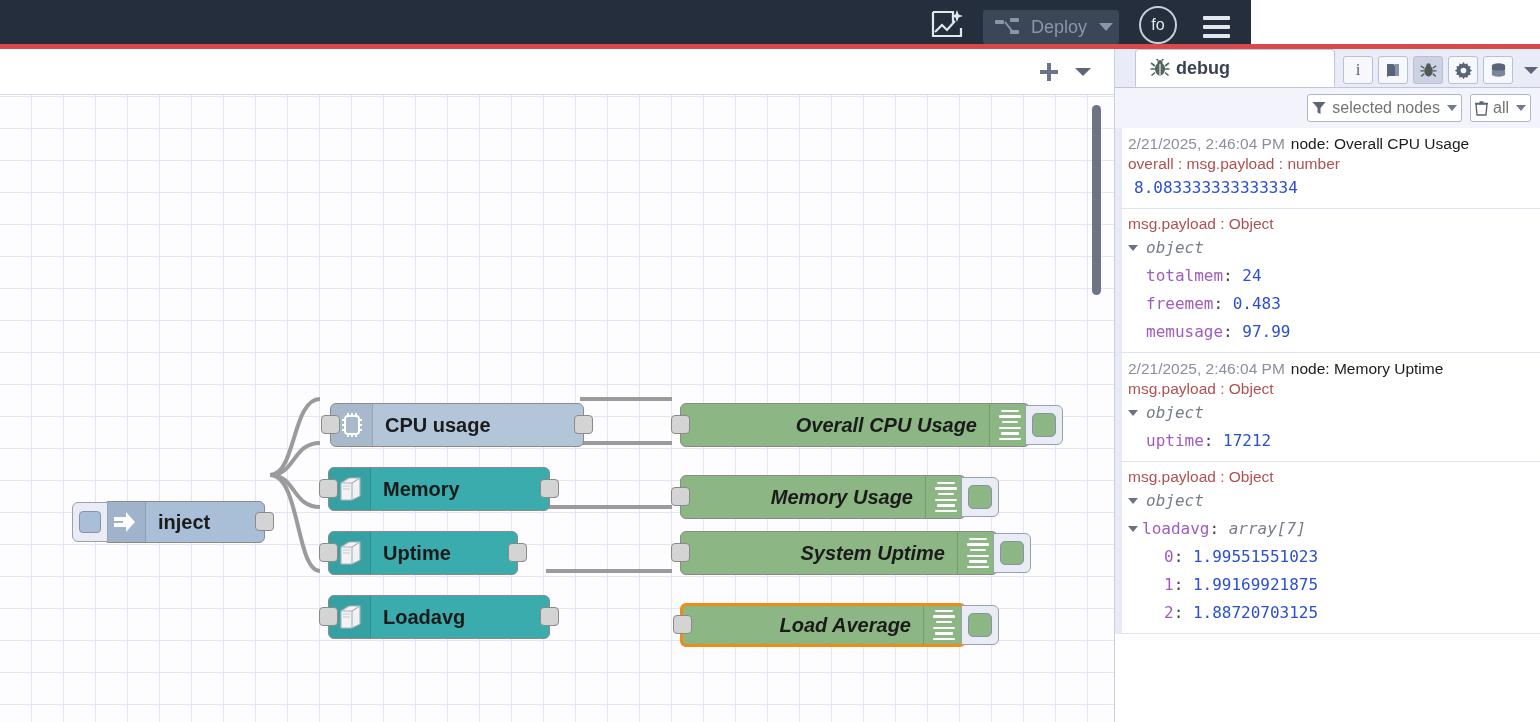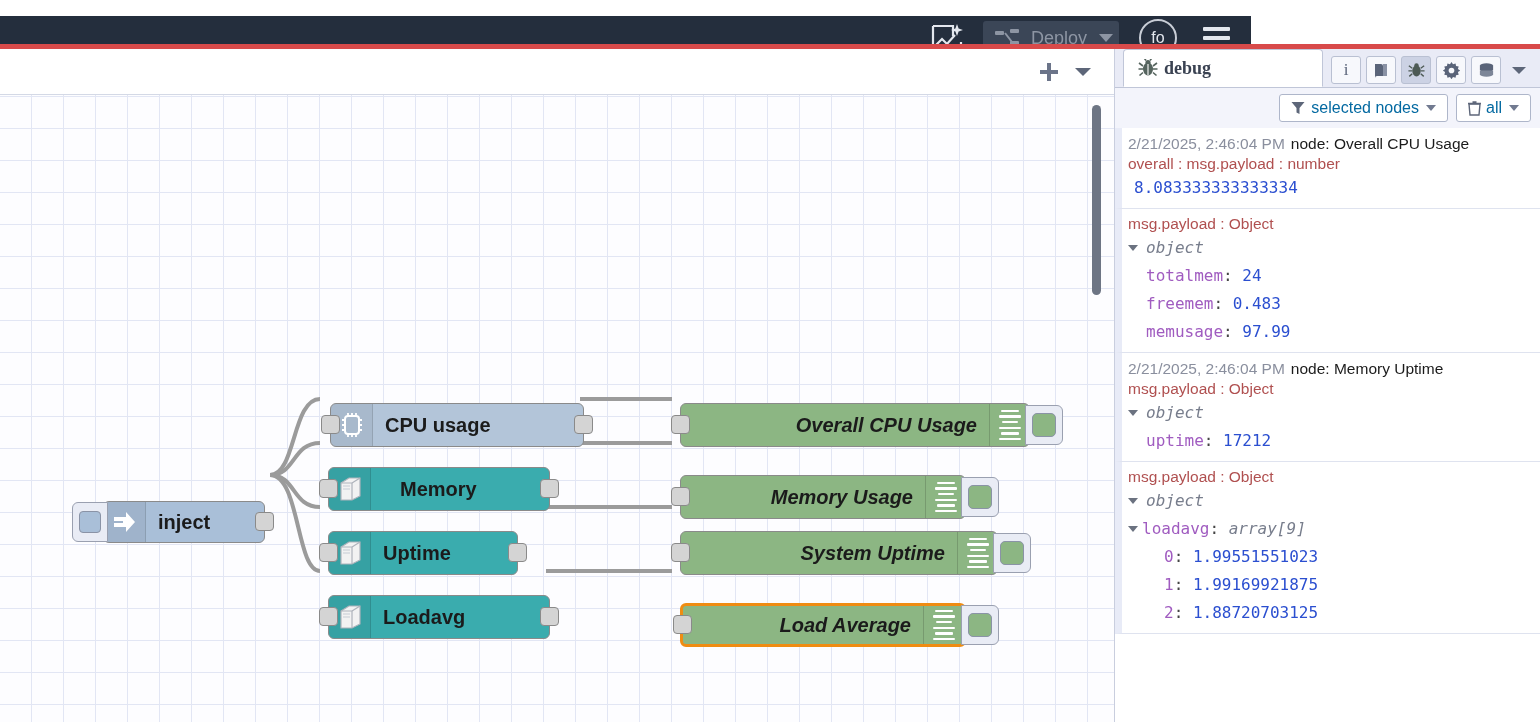--- a/index.html
+++ b/index.html
@@ -7,24 +7,24 @@
   html, body {
     margin: 0; padding: 0;
     width: 1540px; height: 722px;
     overflow: hidden;
     font-family: "Liberation Sans", sans-serif;
     background: #fff;
   }
 
   
   #header {
-    position: absolute; top: 16px; left: 0;
+    position: absolute; top: 0; left: 0;
     width: 1251px; height: 44px;
     background: #242e3d;
-    display: flex; align-items: center; justify-content: flex-end;
+    display: flex; align-items: flex-end; justify-content: flex-end;
     padding-right: 18px;
   }
   #header-red-stripe {
     position: absolute; top: 44px; left: 0;
     width: 1540px; height: 5px;
     background: #d84a4a;
   }
   .hdr-btn {
     display: flex; align-items: center; justify-content: center;
     cursor: pointer;
@@ -177,24 +177,23 @@
     background: #e9ebf6;
     border-bottom: 1px solid #c0c6d8;
     display: flex; align-items: flex-end;
   }
   #sidebar-tab-debug {
     height: 38px; min-width: 200px;
     background: #fff;
     border: 1px solid #c0c6d8; border-bottom: 1px solid #fff;
     border-radius: 4px 4px 0 0;
     display: flex; align-items: center;
-    padding: 0 14px; margin-left: 8px;
+    padding: 0 14px; margin-left: 20px;
     font-size: 18px; font-weight: bold; color: #3a4252;
     cursor: pointer;
-    font-family: Liberation Serif, serif;
   }
   #sidebar-tab-icons { display: flex; align-items: center; margin-left: 8px; margin-bottom: 3px; }
   .stab {
     width: 30px; height: 28px; margin-right: 5px;
     border: 1px solid #b9c0d2; border-radius: 3px;
     background: #f7f8fc;
     display: flex; align-items: center; justify-content: center;
     cursor: pointer; color: #5a6479; font-size: 16px;
   }
   .stab.active { background: #ccd2e4; }
@@ -205,22 +204,22 @@
   #debug-toolbar {
     position: absolute; top: 39px; left: 0;
     width: 426px; height: 40px;
     background: #f3f4fb;
     display: flex; align-items: center; justify-content: flex-end;
     padding-right: 10px;
   }
   .dbg-ctrl {
     height: 28px; background: #fff;
     border: 1px solid #aeb6ca; border-radius: 3px;
-    display: flex; align-items: center; padding: 0 11px;
-    margin-left: 8px; font-size: 16px; color: #0369a1;
+    display: flex; align-items: center; padding: 0 4px;
+    margin-left: 8px; font-size: 16px; color: #737373;
     cursor: pointer; white-space: nowrap;
   }
   .dbg-ctrl .cc {
     width: 0; height: 0; margin-left: 7px;
     border-left: 5px solid transparent;
     border-right: 5px solid transparent;
     border-top: 6px solid #717a90;
   }
   #debug-messages {
     position: absolute; top: 79px; left: 0;
@@ -348,21 +347,21 @@
           <g stroke="#fff" stroke-width="1.8">
             <path d="M4 9 h3 M4 14 h3 M4 19 h3 M21 9 h3 M21 14 h3 M21 19 h3"></path>
             <path d="M10 2 v3 M14 2 v3 M18 2 v3 M10 23 v3 M14 23 v3 M18 23 v3"></path>
           </g>
         </svg>
       </div>
       <div class="node-label">CPU usage</div>
       <div class="port out"></div>
     </div>
 
-    <div class="node" style="left:328px; top:372px; width:222px; height:44px; background:#3aacae;gap:17px;">
+    <div class="node" style="left:328px; top:372px; width:222px; height:44px; background:#3aacae;">
       <div class="port in"></div>
       <div class="node-icon-box">
         <svg width="28" height="28" viewBox="0 0 28 28">
           <path d="M5 8 L13 3 L24 3 L24 21 L16 25 L5 25 Z" fill="#f2f2f2" stroke="#aeb3bb" stroke-width="1.2"></path>
           <path d="M5 8 L16 8 L16 25" fill="none" stroke="#aeb3bb" stroke-width="1.2"></path>
           <path d="M16 8 L24 3" fill="none" stroke="#aeb3bb" stroke-width="1.2"></path>
           <path d="M7 11 h7 M7 14 h7" stroke="#c6cbd3" stroke-width="1.2"></path>
         </svg>
       </div>
       <div class="node-label">Memory</div>
@@ -579,21 +578,21 @@
         <span class="dbg-key">uptime</span><span style="color:#444">: </span><span class="dbg-num">17212</span>
       </div>
     </div>
 
     <div class="dbg-msg">
       <div class="dbg-topic">msg.payload : Object</div>
       <div class="dbg-row">
         <span class="tri"></span><span class="dbg-obj">object</span>
       </div>
       <div class="dbg-row">
-        <span class="tri"></span><span class="dbg-key">loadavg</span><span style="color:#444">: </span><span class="dbg-arr">array[9]</span>
+        <span class="tri"></span><span class="dbg-key">loadavg</span><span style="color:#444">: </span><span class="dbg-arr">array[7]</span>
       </div>
       <div class="dbg-row ind2">
         <span class="dbg-key">0</span><span style="color:#444">: </span><span class="dbg-num">1.99551551023</span>
       </div>
       <div class="dbg-row ind2">
         <span class="dbg-key">1</span><span style="color:#444">: </span><span class="dbg-num">1.99169921875</span>
       </div>
       <div class="dbg-row ind2">
         <span class="dbg-key">2</span><span style="color:#444">: </span><span class="dbg-num">1.88720703125</span>
       </div>

